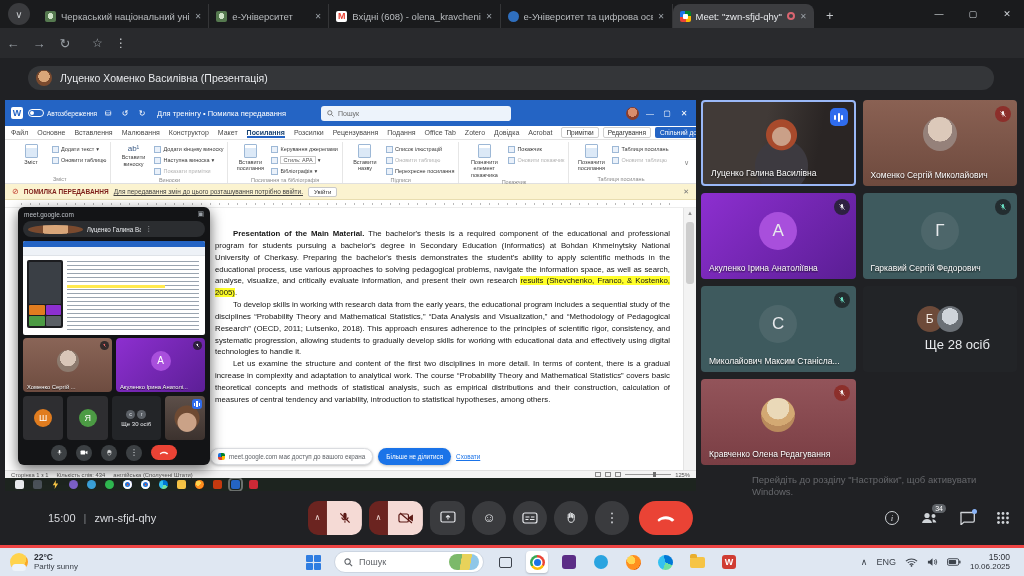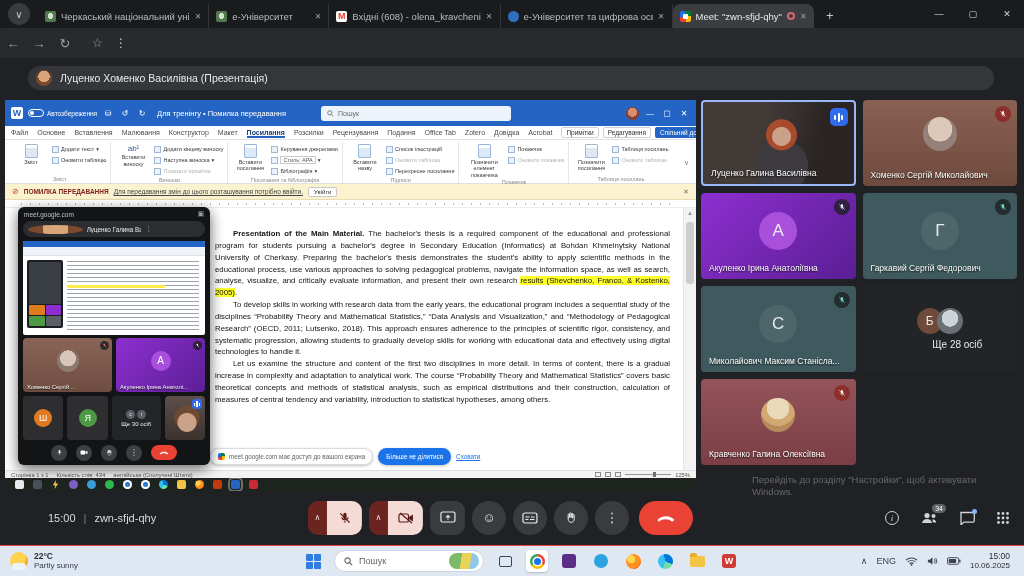--- a/index.html
+++ b/index.html
@@ -161,21 +161,21 @@
   .t-khomenko .pav{position:absolute;left:50%;top:40%;transform:translate(-50%,-50%);width:34px;height:34px;border-radius:50%;background:radial-gradient(circle at 50% 36%,#dcc9ba 0 44%,#95817a 45%);}
   .t-akulenko{background:linear-gradient(135deg,#8d2fd0,#5a1e94);}
   .t-akulenko .letter{background:#a84fdc;}
   .t-pohribna{background:radial-gradient(ellipse at 58% 108%,#e6d6a2 0 30%,transparent 31%),linear-gradient(115deg,#7b5a3d 0 45%,#5a4129 80%);}
   .t-teal{background:#3e5a5e;}
   .t-teal .letter{background:rgba(255,255,255,.08);}
   .t-more{background:#222427;display:flex;flex-direction:column;align-items:center;justify-content:center;gap:5px;}
   .morecc{display:flex;}
   .bigc{width:26px;height:26px;border-radius:50%;background:#6d4a39;color:#f0e7e0;font-size:12px;display:flex;align-items:center;justify-content:center;}
   .bigc.ph{margin-left:-6px;background:radial-gradient(circle at 50% 40%,#cfd4da 0 40%,#6b7076 41%);}
-  .morelbl{font-size:10px;color:#e8eaed;margin-left:35px;}
+  .morelbl{font-size:13px;color:#e8eaed;margin-left:35px;}
   .t-kravchenko{background:linear-gradient(#93545a,#7a3e44);}
   .t-kravchenko .pav{position:absolute;left:50%;top:42%;transform:translate(-50%,-50%);width:34px;height:34px;border-radius:50%;background:radial-gradient(circle at 50% 30%,#ead9b8 0 38%,#d3a973 39% 60%,#b98a5c 61%);}
 
   
   #watermark{position:absolute;left:752px;top:416px;color:rgba(205,208,212,.5);}
   #watermark .w1{font-size:13.5px;}
   #watermark .w2{font-size:9.5px;line-height:1.3;color:rgba(195,198,202,.42);}
 
   
   #bottombar{position:absolute;left:0;top:432px;width:1024px;height:55px;display:flex;align-items:center;}
@@ -188,21 +188,21 @@
   .dbtn{width:35px;height:34px;border-radius:10px;background:#3a3b3e;display:flex;align-items:center;justify-content:center;color:#e8eaed;}
   .rbtn{width:34px;height:34px;border-radius:50%;background:#3a3b3e;display:flex;align-items:center;justify-content:center;color:#e8eaed;font-size:13px;}
   .endcall{width:54px;height:34px;border-radius:17px;background:#ea4335;display:flex;align-items:center;justify-content:center;margin-left:3px;}
   #bb-right{position:absolute;right:14px;display:flex;align-items:center;gap:21px;}
   .bbic{position:relative;color:#cfd3d7;display:flex;align-items:center;justify-content:center;}
   .badge{position:absolute;top:-7px;right:-8px;background:#5f6368;color:#fff;font-size:7px;border-radius:7px;padding:1px 3px;}
   .bluedot{position:absolute;top:-2px;right:-2px;width:5px;height:5px;border-radius:50%;background:#8ab4f8;}
   .infocirc{width:14px;height:14px;border-radius:50%;border:1.3px solid #cfd3d7;font-size:9px;display:flex;align-items:center;justify-content:center;font-family:"Liberation Serif",serif;font-style:italic;}
 
   
-  #taskbar{position:absolute;left:0;top:545px;width:1024px;height:31px;background:#dfe7f2;border-top:1px solid #ef4444;display:flex;align-items:center;}
+  #taskbar{position:absolute;left:0;top:545px;width:1024px;height:31px;background:#dfe7f2;border-top:3px solid #ef4444;display:flex;align-items:center;}
   #weather{display:flex;align-items:center;gap:6px;padding-left:10px;width:200px;}
   .sunic{width:18px;height:18px;border-radius:50%;background:radial-gradient(circle at 40% 35%,#ffd34d 0 55%,#f9a825 56%);position:relative;}
   .sunic::after{content:"";position:absolute;left:2px;bottom:0;width:14px;height:7px;border-radius:6px;background:#eef3f9;}
   #weather .wtxt{display:flex;flex-direction:column;line-height:1.15;}
   #weather .t1{font-size:8.5px;color:#2b2f36;font-weight:bold;}
   #weather .t2{font-size:8px;color:#3d434c;}
   #tb-center{display:flex;align-items:center;gap:10px;margin-left:102px;}
   .winlogo{width:15px;height:15px;display:grid;grid-template-columns:7px 7px;grid-template-rows:7px 7px;gap:1px;}
   .winlogo i{background:#2f7de1;border-radius:1px;}
   #tb-search{width:150px;height:22px;border-radius:11px;background:#fff;border:1px solid #ccd5e1;display:flex;align-items:center;gap:6px;padding:0 4px 0 9px;}
@@ -689,21 +689,21 @@
       </div>
       <div class="tile t-kravchenko">
         <span class="pav"></span>
         <span class="mute red">
             <svg width="8" height="8" viewBox="0 0 12 12">
               <path d="M6 1.5a1.4 1.4 0 0 1 1.4 1.4v2.6a1.4 1.4 0 0 1-2.8 0V2.9A1.4 1.4 0 0 1 6 1.5z" fill="#fff"></path>
               <path d="M3.2 5.4a2.9 2.9 0 0 0 5.6 0M6 8.4V10" stroke="#fff" stroke-width=".9" fill="none"></path>
               <path d="M2 2l8 8" stroke="#fff" stroke-width="1"></path>
             </svg>
           </span>
-        <span class="tname">Кравченко Галина Олексіївна</span>
+        <span class="tname">Кравченко Олена Редагування</span>
       </div>
     </div>
 
     <div id="watermark">
       <div class="w2"><span>Перейдіть до розділу "Настройки", щоб активувати</span><br><span>Windows.</span></div>
     </div>
 
     <div id="bottombar">
       <div id="bb-left">
         <span>15:00</span>

